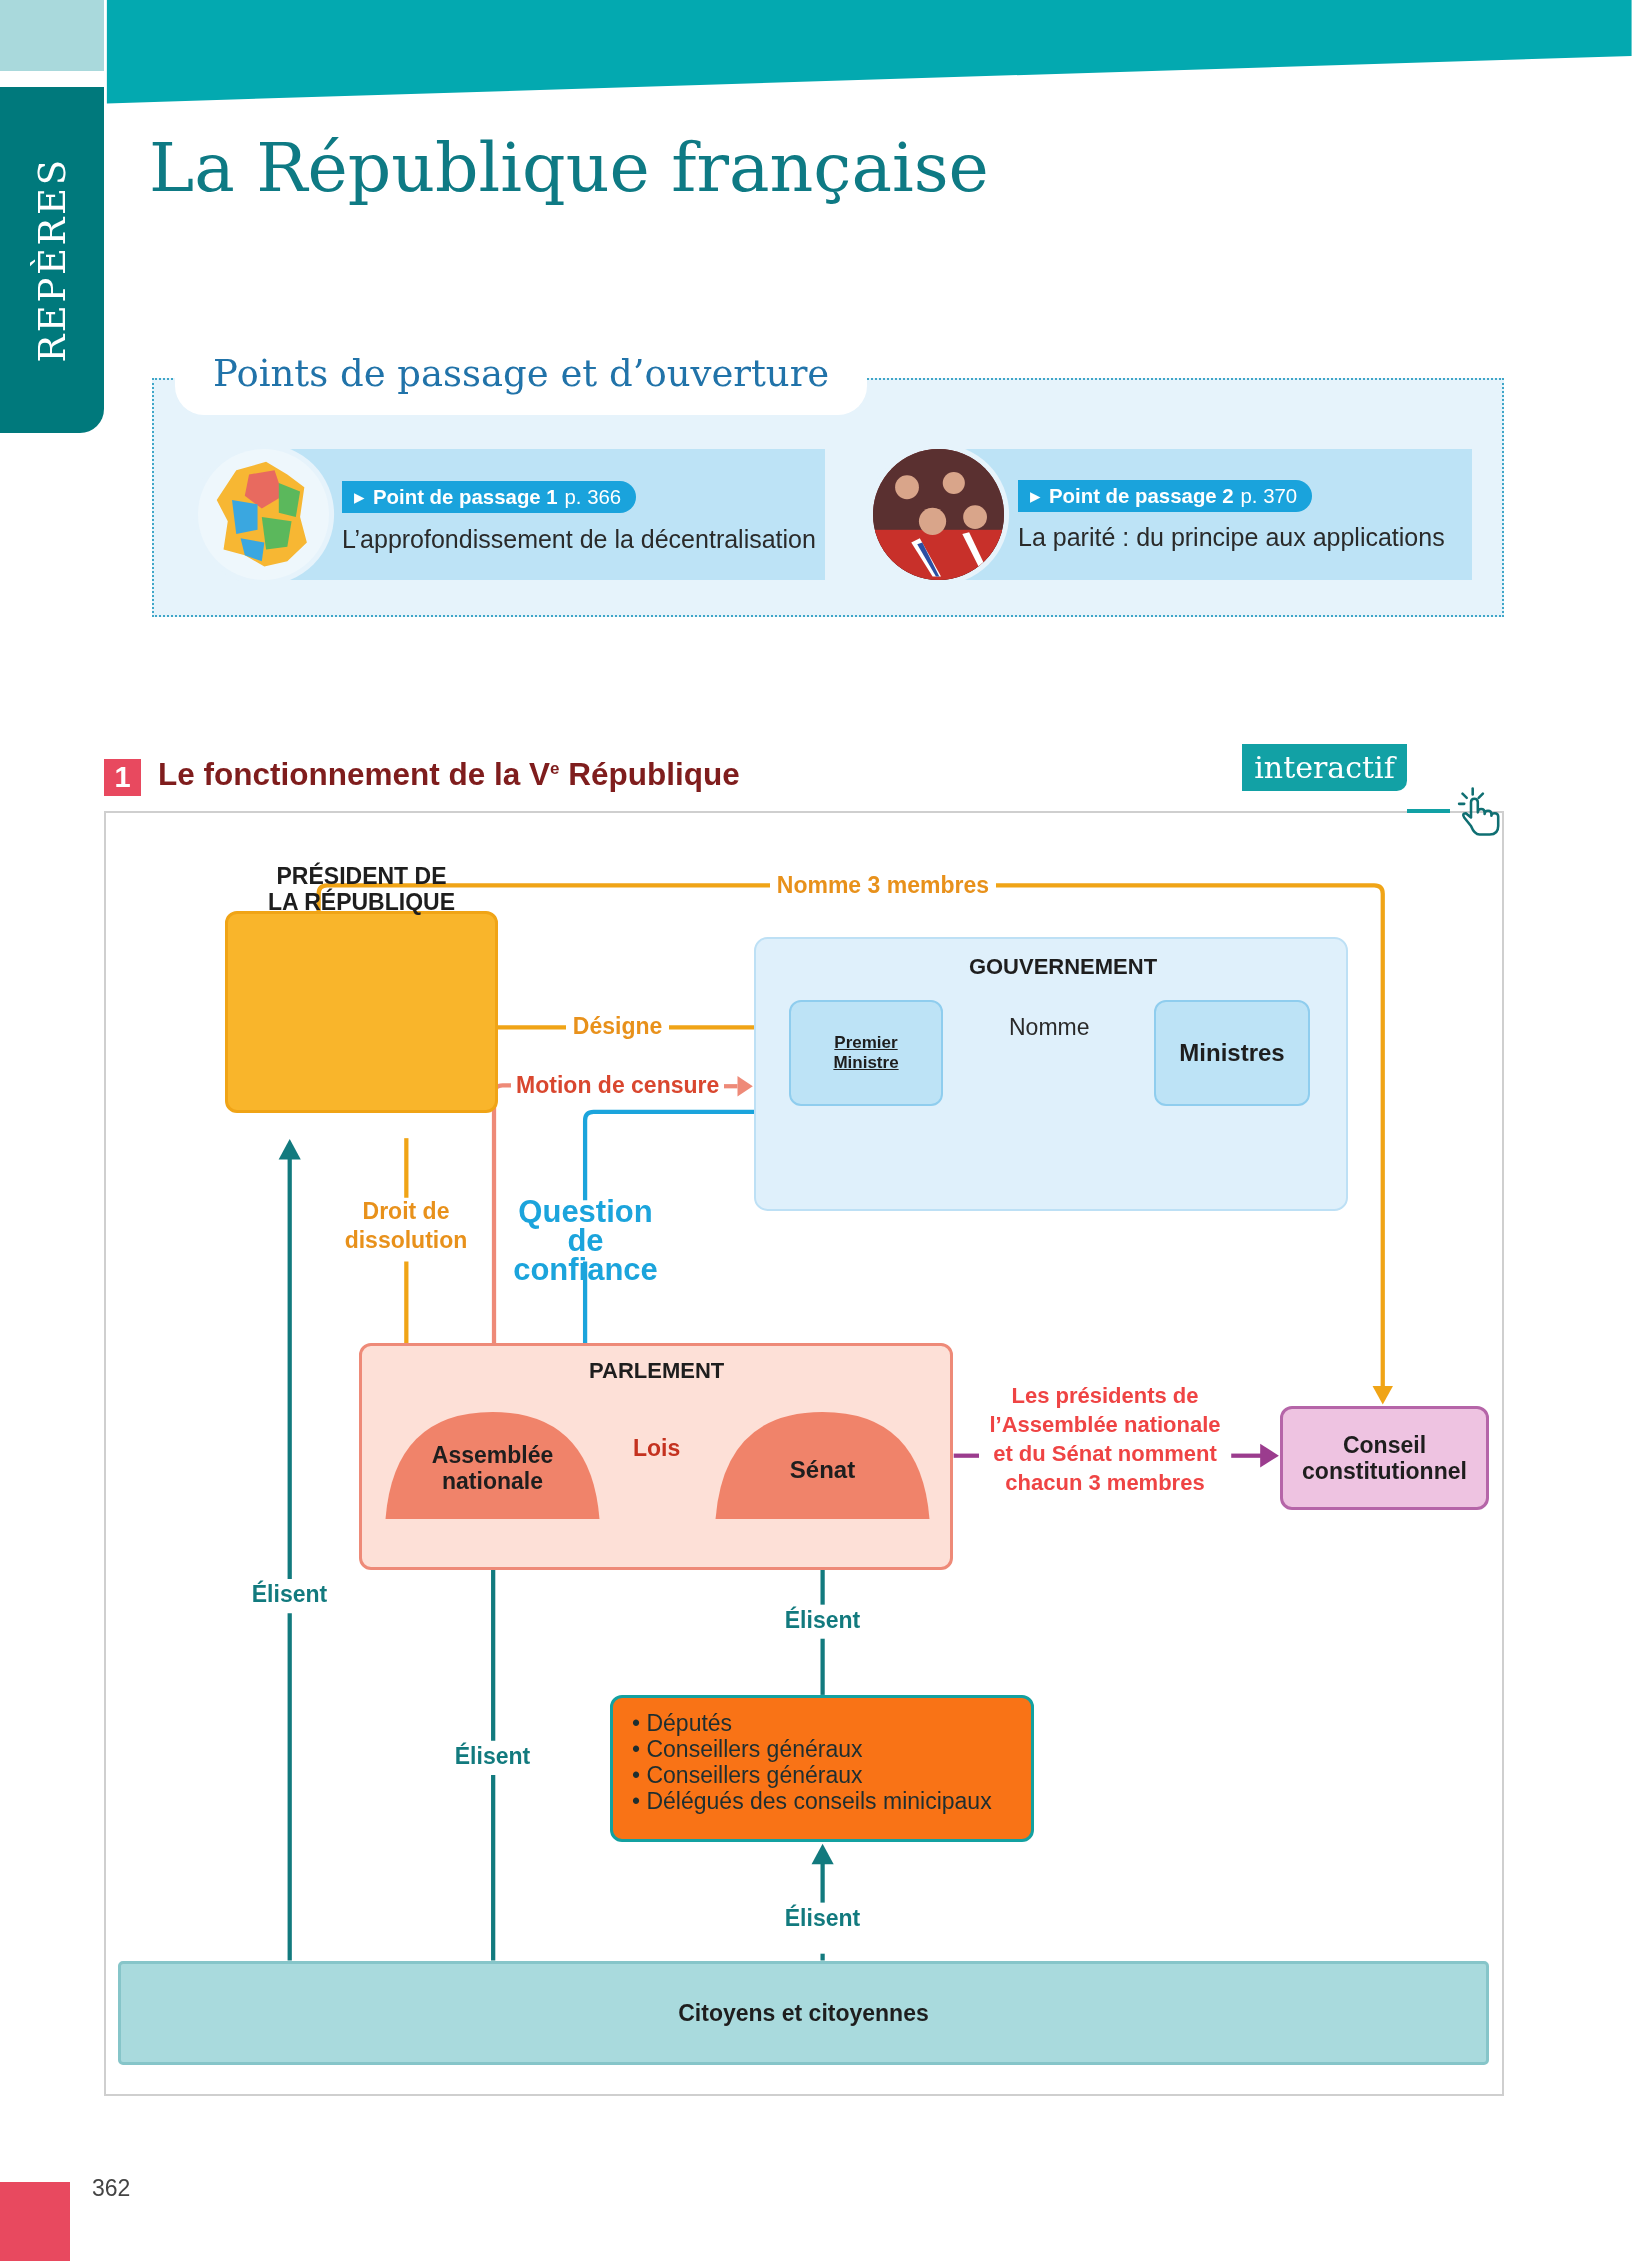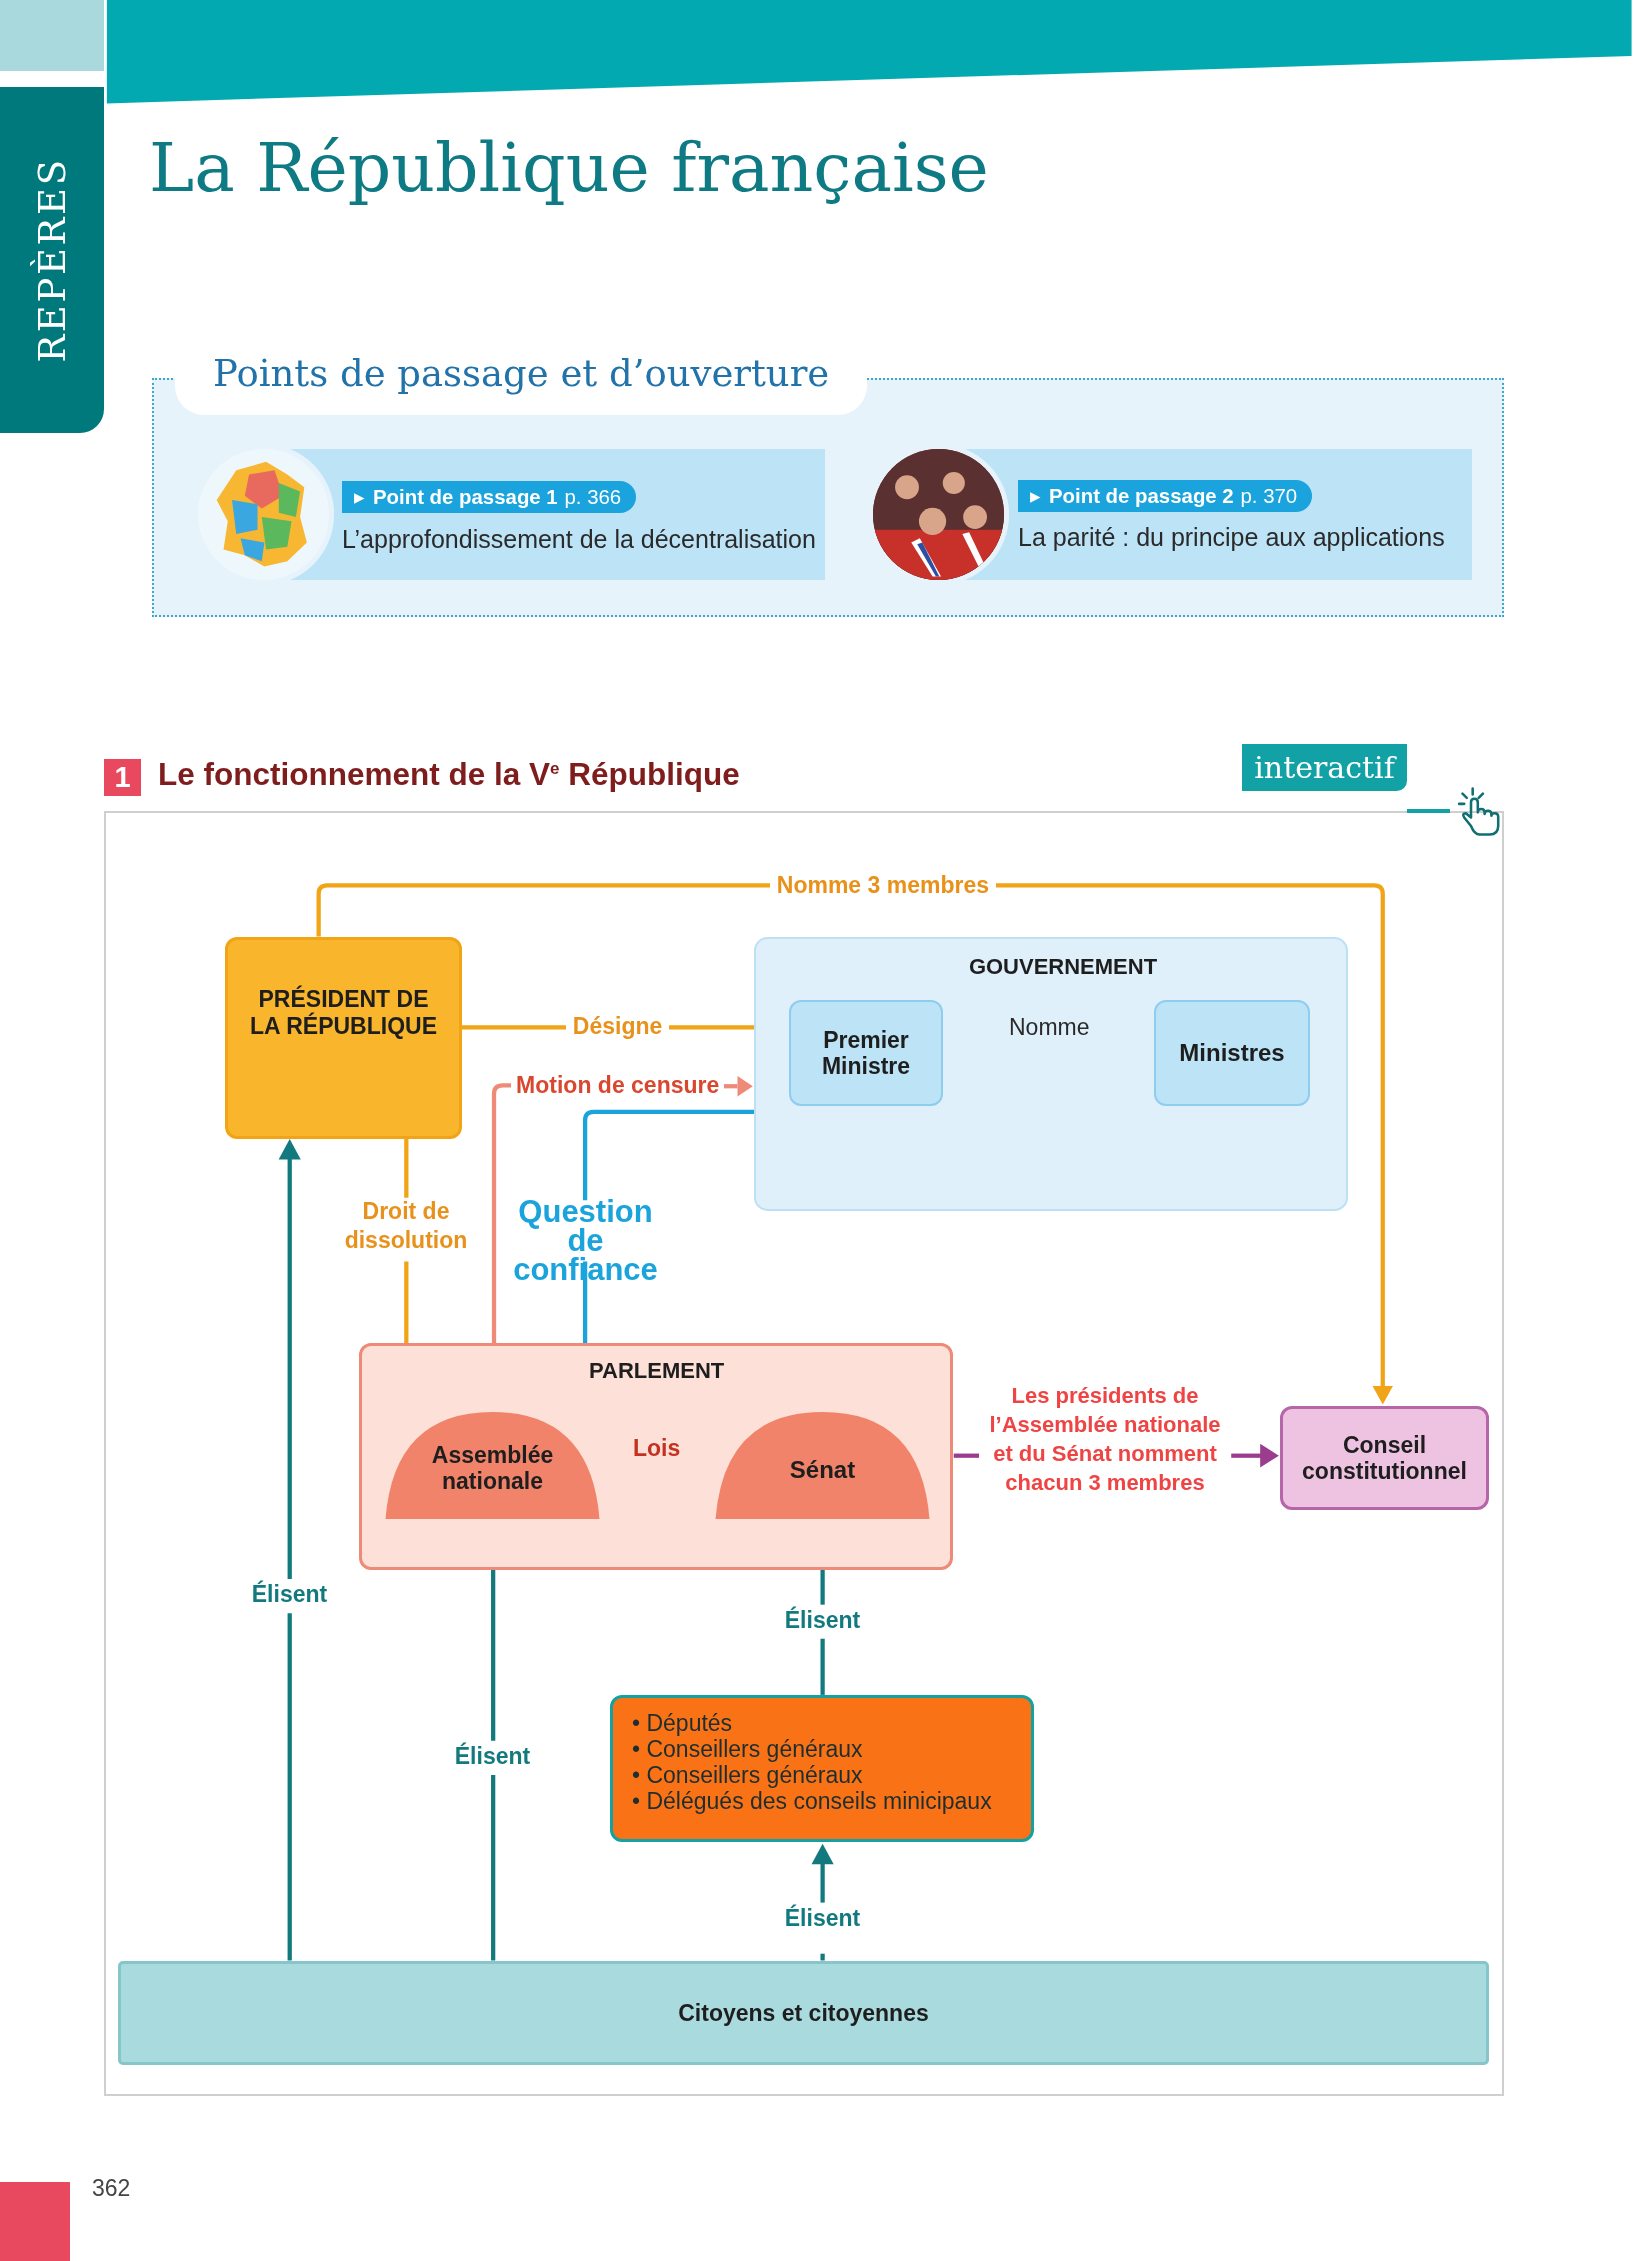--- a/index.html
+++ b/index.html
@@ -146,29 +146,29 @@
   <line x1="579" y1="2045" x2="579" y2="1806" stroke="#127a7e" stroke-width="5"></line>
   <polygon points="566,1808 592,1808 579,1783" fill="#127a7e"></polygon>
   <line x1="966" y1="1991" x2="966" y2="1925" stroke="#127a7e" stroke-width="5"></line>
   <line x1="966" y1="1885" x2="966" y2="1806" stroke="#127a7e" stroke-width="5"></line>
   <polygon points="953,1808 979,1808 966,1783" fill="#127a7e"></polygon>
   <line x1="966" y1="2303" x2="966" y2="2295" stroke="#127a7e" stroke-width="5"></line>
   <line x1="966" y1="2235" x2="966" y2="2188" stroke="#127a7e" stroke-width="5"></line>
   <polygon points="953,2190 979,2190 966,2166" fill="#127a7e"></polygon>
 </svg>
 
-<div class="abs" style="left:225px;top:937px;width:237px;height:202px;background:#f9b52b;border:3.4px solid #f0a416;border-radius:12px;box-sizing:border-box;display:flex;align-items:center;justify-content:center;">
+<div class="abs" style="left:225px;top:911px;width:273px;height:202px;background:#f9b52b;border:3.4px solid #f0a416;border-radius:12px;box-sizing:border-box;display:flex;align-items:flex-start;justify-content:center;">
   <div class="box-label" style="font-size:23px;width:187px;margin-top:-51px;">PRÉSIDENT DE LA RÉPUBLIQUE</div>
 </div>
 
 <div class="abs" style="left:754px;top:937px;width:594px;height:274px;background:#dff0fb;border:2.6px solid #bde0f5;border-radius:13.6px;box-sizing:border-box;"></div>
 <div class="abs box-label" style="left:754px;top:954px;width:594px;font-size:22px;padding-left:12px;">GOUVERNEMENT</div>
 
 <div class="abs" style="left:789px;top:1000px;width:154px;height:106px;background:#bde3f6;border:2.6px solid #8fcdee;border-radius:12px;box-sizing:border-box;display:flex;align-items:center;justify-content:center;">
-  <div class="box-label" style="font-size:23px;width:111px;">Premier Ministre</div>
+  <div class="box-label" style="font-size:17px;width:111px;text-decoration:underline;">Premier Ministre</div>
 </div>
 <div class="abs" style="left:1009px;top:1014px;font-size:23px;color:#2a2a2a;">Nomme</div>
 <div class="abs" style="left:1154px;top:1000px;width:156px;height:106px;background:#bde3f6;border:2.6px solid #8fcdee;border-radius:12px;box-sizing:border-box;display:flex;align-items:center;justify-content:center;">
   <div class="box-label" style="font-size:24px;">Ministres</div>
 </div>
 
 <div class="abs" style="left:359px;top:1343px;width:594px;height:227px;background:#fde0d7;border:3.4px solid #ee8a78;border-radius:12px;box-sizing:border-box;"></div>
 <div class="abs box-label" style="left:589px;top:1358px;font-size:22px;">PARLEMENT</div>
 <svg class="abs" style="left:385px;top:1412px;" width="215" height="107" viewBox="0 0 252 126">
   <path d="M0 126 Q10 0 126 0 Q242 0 252 126 Z" fill="#f0836a"></path>

